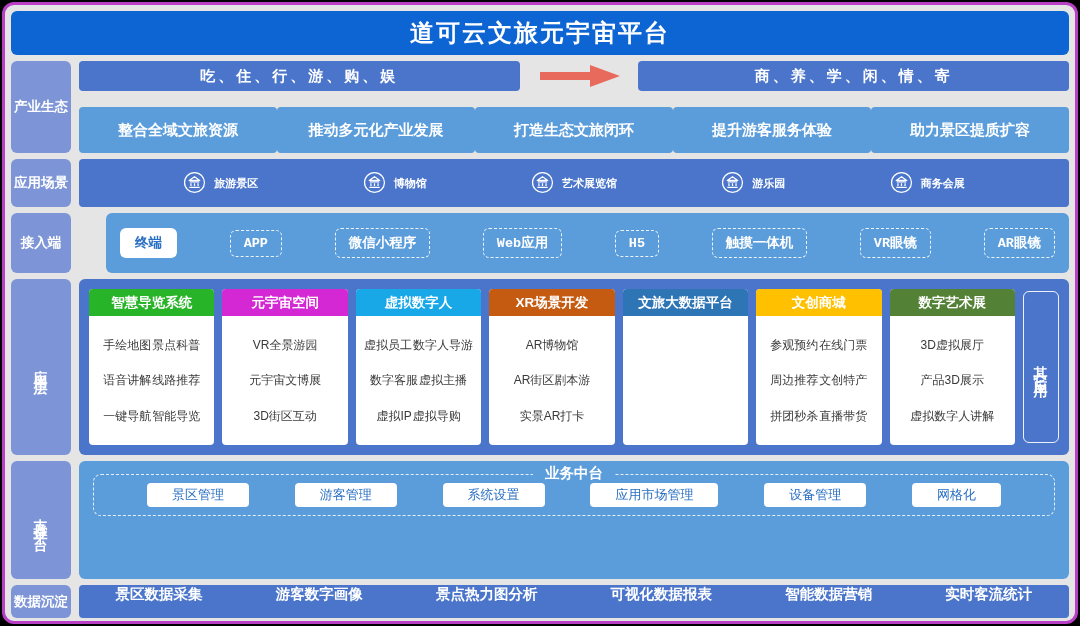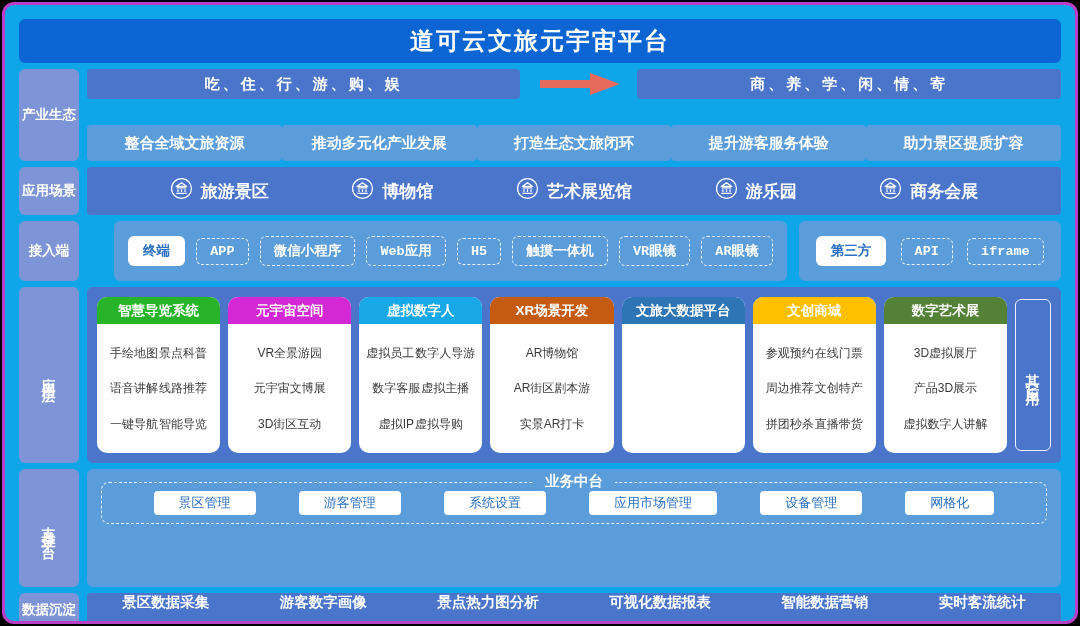--- a/index.html
+++ b/index.html
@@ -1,52 +1,52 @@
 <!DOCTYPE html>
 <html><head>
 <meta charset="utf-8">
 <style>
   html,body{margin:0;padding:0;background:#000;}
   .stage{position:relative;width:1080px;height:626px;background:#000;font-family:"Liberation Sans","DejaVu Sans",sans-serif;}
-  .frame{position:absolute;left:2px;top:2px;right:2px;bottom:2px;background:#0ea5e9;border:3px solid #b83fc6;border-radius:12px;padding:14px;box-sizing:border-box;display:flex;flex-direction:column;gap:6px;overflow:hidden;}
+  .frame{position:absolute;left:2px;top:2px;right:2px;bottom:2px;background:#e5e5e5;border:3px solid #b83fc6;border-radius:12px;padding:6px;box-sizing:border-box;display:flex;flex-direction:column;gap:6px;overflow:hidden;}
   .title-bar{height:44px;flex:0 0 44px;background:#0d64d3;border-radius:6px;color:#fff;font-size:24px;font-weight:bold;display:flex;align-items:center;justify-content:center;letter-spacing:2px;}
   .row{display:flex;gap:8px;}
   .row-label{flex:0 0 60px;background:#7d95d6;border-radius:6px;color:#fff;font-weight:bold;font-size:13.5px;display:flex;align-items:center;justify-content:center;text-align:center;white-space:nowrap;}
   .row-label.vert{writing-mode:vertical-rl;letter-spacing:6px;font-size:14px;}
   .row-content{flex:1;min-width:0;}
 
   
   .r1{height:92px;flex:0 0 92px;}
   .r1 .row-content{display:flex;flex-direction:column;justify-content:space-between;}
   .chain-strip{height:30px;display:flex;align-items:stretch;}
   .chain-box{background:#4a75cb;border-radius:4px;color:#fff;font-weight:bold;font-size:15px;display:flex;align-items:center;justify-content:center;letter-spacing:3px;}
   .chain-left{flex:0 0 44.5%;}
   .arrow-cell{flex:0 0 12%;display:flex;align-items:center;justify-content:center;}
   .chain-right{flex:1;}
-  .benefit-strip{height:36px;display:flex;gap:0;}
+  .benefit-strip{height:46px;display:flex;gap:0;}
   .benefit-box{flex:1;background:#5b9dda;border-radius:4px;color:#fff;font-weight:bold;font-size:15px;display:flex;align-items:center;justify-content:center;white-space:nowrap;}
 
   
   .r2{height:48px;flex:0 0 48px;}
   .scene-bar{height:100%;background:#4a75cb;border-radius:4px;display:flex;align-items:center;justify-content:space-evenly;}
-  .scene-item{display:flex;align-items:center;gap:8px;color:#fff;font-weight:bold;font-size:17px;white-space:nowrap;}
+  .scene-item{display:flex;align-items:center;gap:8px;color:#fff;font-weight:bold;font-size:11px;white-space:nowrap;}
 
   
   .r3{height:60px;flex:0 0 60px;gap:35px;}
   .r3 .row-content{display:flex;gap:12px;}
   .access-panel{background:#5b9dda;border-radius:6px;display:flex;align-items:center;gap:11px;padding:0 14px;box-sizing:border-box;font-family:Liberation Mono, monospace;}
   .access-terminal{flex:2.75;justify-content:space-between;}
   .access-third{flex:1;justify-content:space-evenly;}
   .chip-solid{background:#fff;color:#2a6fc2;font-weight:bold;font-size:13.5px;padding:6px 15px;border-radius:6px;white-space:nowrap;}
   .chip-dashed{border:1.6px dashed rgba(255,255,255,.9);color:#fff;font-weight:bold;font-size:13.5px;padding:5px 13px;border-radius:6px;white-space:nowrap;}
 
   
   .r4{height:176px;flex:0 0 176px;}
   .app-panel{height:100%;background:#4a75cb;border-radius:6px;box-sizing:border-box;padding:10px;display:flex;gap:8px;}
-  .card{flex:1;min-width:0;background:#fff;border-radius:10px;overflow:hidden;display:flex;flex-direction:column;}
+  .card{flex:1;min-width:0;background:#fff;border-radius:4px;overflow:hidden;display:flex;flex-direction:column;}
   .card-hd{flex:0 0 27px;color:#fff;font-weight:bold;font-size:13.5px;display:flex;align-items:center;justify-content:center;white-space:nowrap;}
   .hdr-0{background:#28b428;} .hdr-1{background:#d428d4;} .hdr-2{background:#18a8e8;}
   .hdr-3{background:#c55a11;} .hdr-4{background:#2e75b6;} .hdr-5{background:#ffc000;}
   .hdr-6{background:#538135;}
   .card-bd{flex:1;display:flex;flex-direction:column;justify-content:space-evenly;padding:2px 3px;color:#3a3a3a;font-size:12px;}
   .card-row{display:flex;justify-content:center;gap:1px;white-space:nowrap;}
   .other-box{flex:0 0 34px;margin:2px 0;border:1.4px solid rgba(255,255,255,.9);border-radius:6px;color:#fff;font-weight:bold;font-size:14px;display:flex;align-items:center;justify-content:center;writing-mode:vertical-rl;letter-spacing:6px;}
 
   
   .r5{height:118px;flex:0 0 118px;border-radius:23px;}
@@ -153,25 +153,20 @@
         <div class="access-panel access-terminal">
           <span class="chip-solid">终端</span>
           <span class="chip-dashed">APP</span>
           <span class="chip-dashed">微信小程序</span>
           <span class="chip-dashed">Web应用</span>
           <span class="chip-dashed">H5</span>
           <span class="chip-dashed">触摸一体机</span>
           <span class="chip-dashed">VR眼镜</span>
           <span class="chip-dashed">AR眼镜</span>
         </div>
-        <div class="access-panel access-third">
-          <span class="chip-solid">第三方</span>
-          <span class="chip-dashed">API</span>
-          <span class="chip-dashed">iframe</span>
-        </div>
       </div>
     </div>
 
     <div class="row r4">
       <div class="row-label vert">应用层</div>
       <div class="row-content">
         <div class="app-panel">
 
           <div class="card">
             <div class="card-hd hdr-0">智慧导览系统</div>

